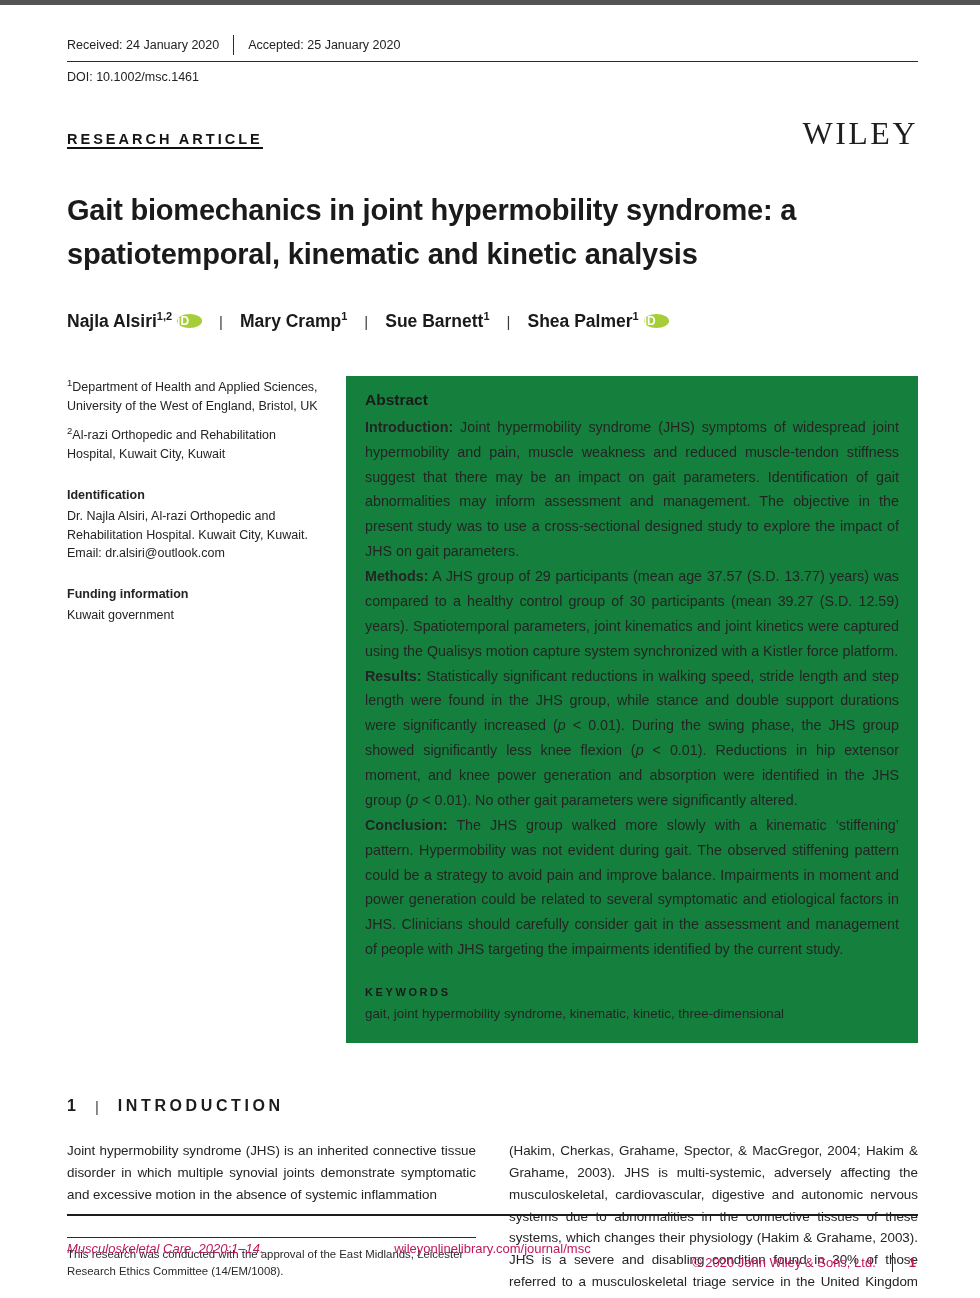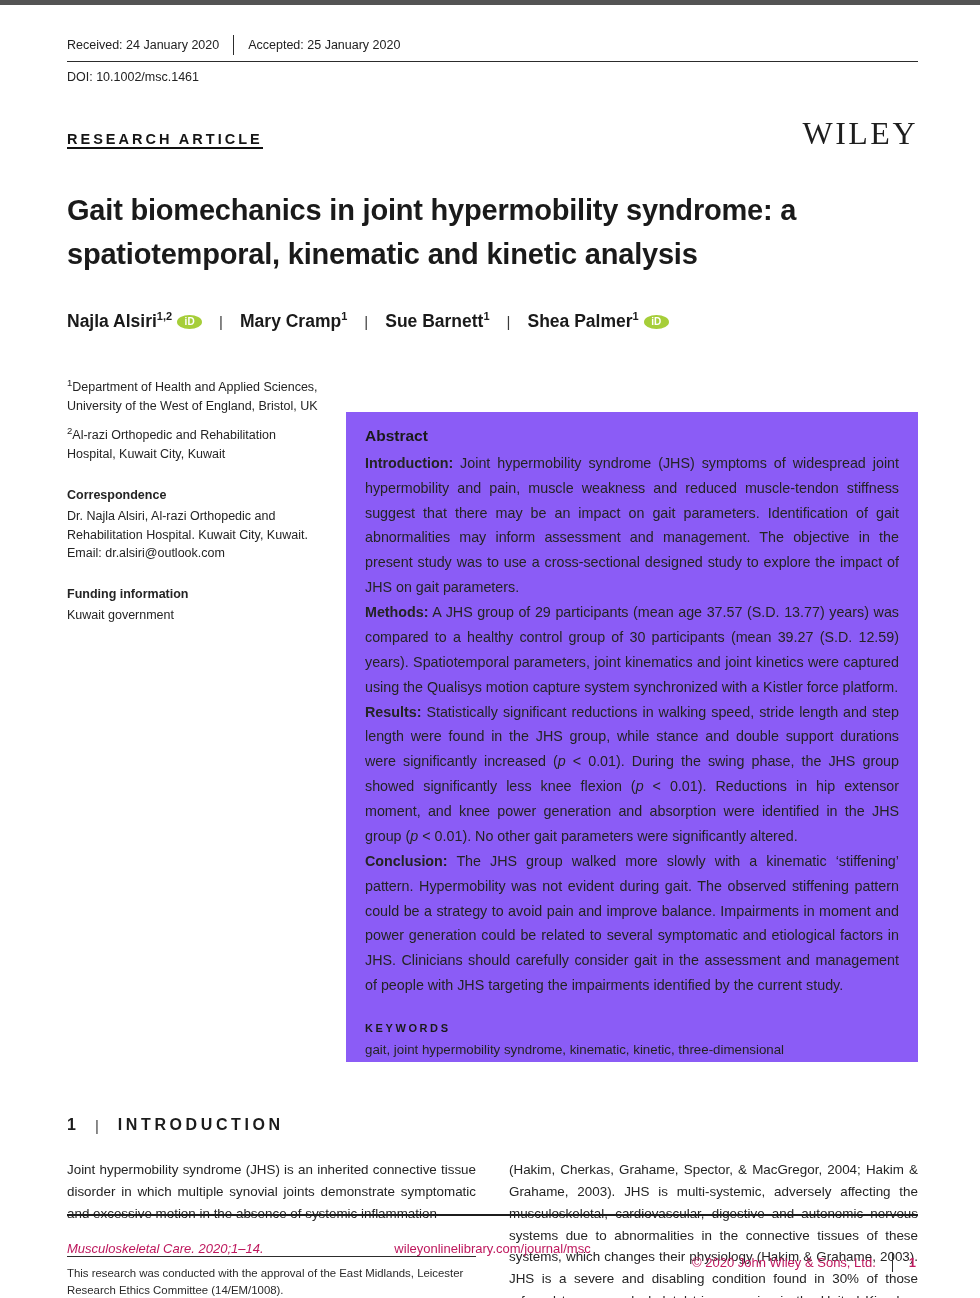--- a/index.html
+++ b/index.html
@@ -86,47 +86,45 @@
     color: #3a3a3a;
     margin: 0 17px;
     font-size: 15px;
   }
   .orcid {
     display: inline-block;
     width: 25px; height: 14px;
     border-radius: 50%;
     background: #a6ce39;
     color: #fff;
-    font-size: 10px;
+    font-size: 12px;
     font-weight: 700;
     line-height: 14px;
-    text-align: center;
     vertical-align: 2px;
     margin-left: 5px;
     cursor: pointer;
   }
 
   
   .main-cols {
     margin-top: 44px;
     display: flex;
     gap: 26px;
     align-items: flex-start;
   }
   .side-col { width: 253px; flex: 0 0 253px; font-size: 12.5px; line-height: 1.5; color: #242424; }
   .affil { margin-bottom: 9px; }
   .affil sup { font-size: 9.5px; }
   .side-block { margin-top: 22px; }
   .side-heading { font-weight: 700; margin-bottom: 2px; }
 
   .abstract-box {
     flex: 1 1 auto;
-    background: #8b5cf6;
-    padding: 15px 19px 5px 19px;
-    margin-top: 36px;
+    background: #15803d;
+    padding: 15px 19px 22px 19px;
   }
   .abstract-heading {
     font-size: 15.5px;
     font-weight: 700;
     color: #1a1a1a;
     margin-bottom: 6px;
   }
   .abs-para {
     font-size: 14.3px;
     line-height: 1.74;
@@ -237,21 +235,21 @@
         <span class="author"><span>Shea Palmer</span><sup>1</sup><span class="orcid">iD</span></span>
       </div>
 
     <div class="main-cols">
       <div class="side-col">
         <div id="affiliations">
             <div class="affil"><sup>1</sup>Department of Health and Applied Sciences, University of the West of England, Bristol, UK</div>
             <div class="affil"><sup>2</sup>Al-razi Orthopedic and Rehabilitation Hospital, Kuwait City, Kuwait</div>
           </div>
         <div class="side-block">
-          <div class="side-heading">Correspondence</div>
+          <div class="side-heading">Identification</div>
           <div>Dr. Najla Alsiri, Al-razi Orthopedic and Rehabilitation Hospital. Kuwait City, Kuwait.</div>
           <div>Email: dr.alsiri@outlook.com</div>
         </div>
         <div class="side-block">
           <div class="side-heading">Funding information</div>
           <div>Kuwait government</div>
         </div>
       </div>
 
       <div class="abstract-box">

